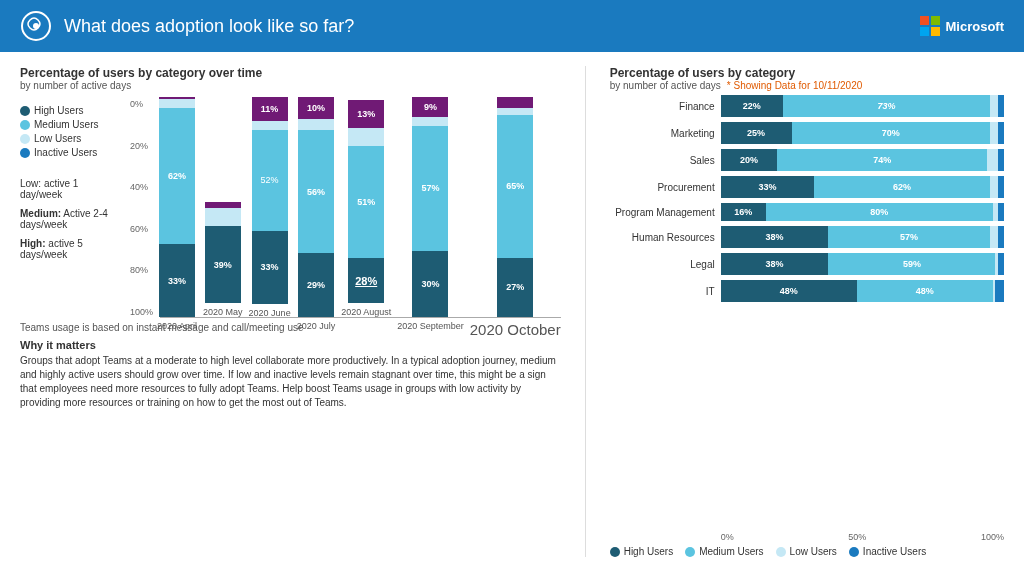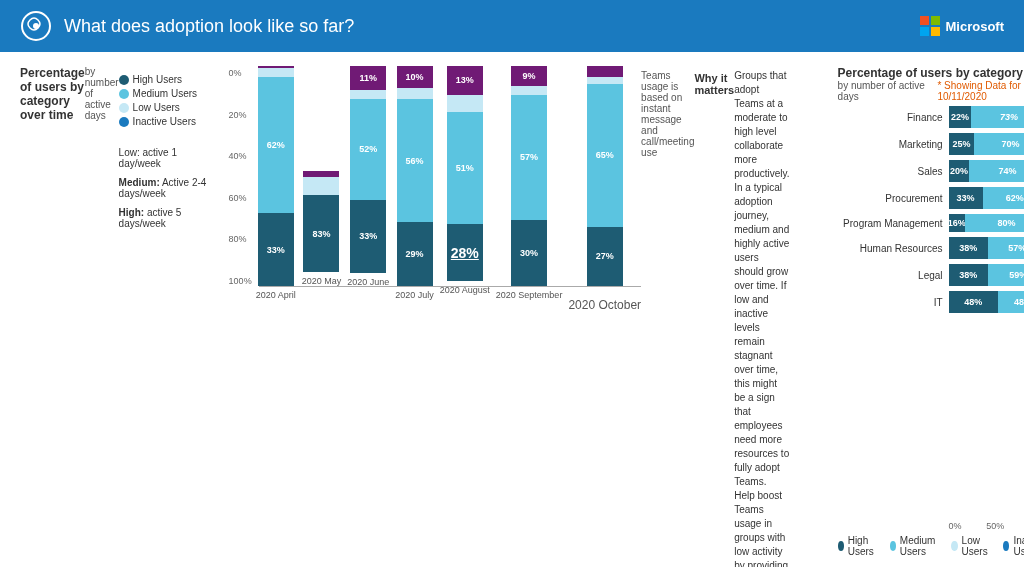--- a/index.html
+++ b/index.html
@@ -23,21 +23,21 @@
     .ms-cell-1 { background: #f25022; }
     .ms-cell-2 { background: #7fba00; }
     .ms-cell-3 { background: #00a4ef; }
     .ms-cell-4 { background: #ffb900; }
     .ms-text { color: #fff; font-size: 13px; font-weight: 600; }
 
     
     .main { display: flex; padding: 14px 20px 10px 20px; gap: 20px; height: calc(567px - 52px); }
 
     
-    .left-panel { flex: 1; display: flex; flex-direction: row; }
+    .left-panel { flex: 1; display: flex; flex-direction: column; }
     .right-panel { flex: 1; display: flex; flex-direction: column; }
 
     .panel-title { font-size: 12px; font-weight: 700; color: #333; }
     .panel-subtitle { font-size: 10px; color: #555; margin-bottom: 6px; }
 
     
     .legend { display: flex; flex-wrap: wrap; gap: 8px; margin: 6px 0 4px 0; }
     .legend-item { display: flex; align-items: center; gap: 4px; font-size: 10px; color: #333; }
     .legend-dot { width: 10px; height: 10px; border-radius: 50%; }
     .y-axis { display: flex; flex-direction: column-reverse; justify-content: space-between; padding-right: 4px; font-size: 9px; color: #666; height: 220px; padding-top: 2px; }
@@ -151,47 +151,47 @@
                 <div class="bar-stack" style="width: 36px; height: 220px; display: flex; flex-direction: column-reverse; position: relative;">
                   <div class="bar-seg high" style="height: 72.6px; width: 100%; display: flex; align-items: center; justify-content: center; font-size: 9px; font-weight: 600; color: rgb(255, 255, 255);">33%</div>
                   <div class="bar-seg medium" style="height: 136.4px; width: 100%; display: flex; align-items: center; justify-content: center; font-size: 9px; font-weight: 600; color: rgb(255, 255, 255);">62%</div>
                   <div class="bar-seg low" style="height: 8.8px; width: 100%; display: flex; align-items: center; justify-content: center; font-size: 9px; font-weight: 600; color: rgb(51, 51, 51);"></div>
                   <div class="bar-seg inactive" style="height: 2.2px; width: 100%; display: flex; align-items: center; justify-content: center; font-size: 9px; font-weight: 600; color: rgb(255, 255, 255);"></div>
                 </div>
                 <div class="bar-label" style="font-size: 9px; color: rgb(85, 85, 85); text-align: center; margin-top: 4px; white-space: nowrap;">2020 April</div>
               </div>
               <div class="bar-group">
                 <div class="bar-stack" style="width: 36px; height: 220px; display: flex; flex-direction: column-reverse; position: relative;">
-                  <div class="bar-seg high" style="height: 77px; width: 100%; display: flex; align-items: center; justify-content: center; font-size: 9px; font-weight: 600; color: rgb(255, 255, 255);">83%</div>
+                  <div class="bar-seg high" style="height: 77px; width: 100%; display: flex; align-items: center; justify-content: center; font-size: 9px; font-weight: 600; color: rgb(255, 255, 255);">39%</div>
                   <div class="bar-seg low" style="height: 17.6px; width: 100%; display: flex; align-items: center; justify-content: center; font-size: 9px; font-weight: 600; color: rgb(51, 51, 51);"></div>
                   <div class="bar-seg inactive" style="height: 6.6px; width: 100%; display: flex; align-items: center; justify-content: center; font-size: 9px; font-weight: 600; color: rgb(255, 255, 255);"></div>
                 </div>
                 <div class="bar-label" style="font-size: 9px; color: rgb(85, 85, 85); text-align: center; margin-top: 4px; white-space: nowrap;">2020 May</div>
               </div>
               <div class="bar-group">
                 <div class="bar-stack" style="width: 36px; height: 220px; display: flex; flex-direction: column-reverse; position: relative;">
                   <div class="bar-seg high" style="height: 72.6px; width: 100%; display: flex; align-items: center; justify-content: center; font-size: 9px; font-weight: 600; color: rgb(255, 255, 255);">33%</div>
-                  <div class="bar-seg medium" style="height: 101px; width: 100%; display: flex; align-items: center; justify-content: center; font-size: 9px; font-weight: 700; color: rgb(255, 255, 255);">52%</div>
+                  <div class="bar-seg medium" style="height: 101px; width: 100%; display: flex; align-items: center; justify-content: center; font-size: 9px; font-weight: 400; color: rgb(255, 255, 255);">52%</div>
                   <div class="bar-seg low" style="height: 8.8px; width: 100%; display: flex; align-items: center; justify-content: center; font-size: 9px; font-weight: 600; color: rgb(51, 51, 51);"></div>
                   <div class="bar-seg inactive" style="height: 24.2px; width: 100%; display: flex; align-items: center; justify-content: center; font-size: 9px; font-weight: 600; color: rgb(255, 255, 255);">11%</div>
                 </div>
                 <div class="bar-label" style="font-size: 9px; color: rgb(85, 85, 85); text-align: center; margin-top: 4px; white-space: nowrap;">2020 June</div>
               </div>
               <div class="bar-group">
                 <div class="bar-stack" style="width: 36px; height: 220px; display: flex; flex-direction: column-reverse; position: relative;">
                   <div class="bar-seg high" style="height: 63.8px; width: 100%; display: flex; align-items: center; justify-content: center; font-size: 9px; font-weight: 600; color: rgb(255, 255, 255);">29%</div>
                   <div class="bar-seg medium" style="height: 123.2px; width: 100%; display: flex; align-items: center; justify-content: center; font-size: 9px; font-weight: 600; color: rgb(255, 255, 255);">56%</div>
                   <div class="bar-seg low" style="height: 11px; width: 100%; display: flex; align-items: center; justify-content: center; font-size: 9px; font-weight: 600; color: rgb(51, 51, 51);"></div>
                   <div class="bar-seg inactive" style="height: 22px; width: 100%; display: flex; align-items: center; justify-content: center; font-size: 9px; font-weight: 600; color: rgb(255, 255, 255);">10%</div>
                 </div>
                 <div class="bar-label" style="font-size: 9px; color: rgb(85, 85, 85); text-align: center; margin-top: 4px; white-space: nowrap;">2020 July</div>
               </div>
               <div class="bar-group">
                 <div class="bar-stack" style="width: 36px; height: 220px; display: flex; flex-direction: column-reverse; position: relative;">
-                  <div class="bar-seg high" style="height: 57px; width: 100%; display: flex; align-items: center; justify-content: center; font-size: 14px; font-weight: 600; color: rgb(255, 255, 255); text-decoration: underline;">28%</div>
+                  <div class="bar-seg high" style="height: 45px; width: 100%; display: flex; align-items: center; justify-content: center; font-size: 11px; font-weight: 600; color: rgb(255, 255, 255); text-decoration: underline;">28%</div>
                   <div class="bar-seg medium" style="height: 112.2px; width: 100%; display: flex; align-items: center; justify-content: center; font-size: 9px; font-weight: 600; color: rgb(255, 255, 255);">51%</div>
                   <div class="bar-seg low" style="height: 17.6px; width: 100%; display: flex; align-items: center; justify-content: center; font-size: 9px; font-weight: 600; color: rgb(51, 51, 51);"></div>
                   <div class="bar-seg inactive" style="height: 28.6px; width: 100%; display: flex; align-items: center; justify-content: center; font-size: 9px; font-weight: 600; color: rgb(255, 255, 255);">13%</div>
                 </div>
                 <div class="bar-label" style="font-size: 9px; color: rgb(85, 85, 85); text-align: center; margin-top: 4px; white-space: nowrap;">2020 August</div>
               </div>
               <div class="bar-group">
                 <div class="bar-stack" style="width: 36px; height: 220px; display: flex; flex-direction: column-reverse; position: relative;">
                   <div class="bar-seg high" style="height: 66px; width: 100%; display: flex; align-items: center; justify-content: center; font-size: 9px; font-weight: 600; color: rgb(255, 255, 255);">30%</div>
                   <div class="bar-seg medium" style="height: 125.4px; width: 100%; display: flex; align-items: center; justify-content: center; font-size: 9px; font-weight: 600; color: rgb(255, 255, 255);">57%</div>
@@ -200,21 +200,21 @@
                 </div>
                 <div class="bar-label" style="font-size: 9px; color: rgb(85, 85, 85); text-align: center; margin-top: 4px; white-space: nowrap;">2020 September</div>
               </div>
               <div class="bar-group">
                 <div class="bar-stack" style="width: 36px; height: 220px; display: flex; flex-direction: column-reverse; position: relative;">
                   <div class="bar-seg high" style="height: 59.4px; width: 100%; display: flex; align-items: center; justify-content: center; font-size: 9px; font-weight: 600; color: rgb(255, 255, 255);">27%</div>
                   <div class="bar-seg medium" style="height: 143px; width: 100%; display: flex; align-items: center; justify-content: center; font-size: 9px; font-weight: 600; color: rgb(255, 255, 255);">65%</div>
                   <div class="bar-seg low" style="height: 6.6px; width: 100%; display: flex; align-items: center; justify-content: center; font-size: 9px; font-weight: 600; color: rgb(51, 51, 51);"></div>
                   <div class="bar-seg inactive" style="height: 11px; width: 100%; display: flex; align-items: center; justify-content: center; font-size: 9px; font-weight: 600; color: rgb(255, 255, 255);"></div>
                 </div>
-                <div class="bar-label" style="font-size: 12px; color: rgb(85, 85, 85); text-align: left; margin-top: 12px; white-space: nowrap;">2020 October</div>
+                <div class="bar-label" style="font-size: 15px; color: rgb(85, 85, 85); text-align: left; margin-top: 4px; white-space: nowrap;">2020 October</div>
               </div>
             </div>
         </div>
         <div style="border-top:1px solid #aaa; margin-left:30px;"></div>
       </div>
     </div>
 
     <div class="footer-text" style="margin-top:4px;">Teams usage is based on instant message and call/meeting use</div>
     <div class="why-matters">Why it matters</div>
     <div class="body-text">Groups that adopt Teams at a moderate to high level collaborate more productively. In a typical adoption journey, medium and highly active users should grow over time. If low and inactive levels remain stagnant over time, this might be a sign that employees need more resources to fully adopt Teams. Help boost Teams usage in groups with low activity by providing more resources or training on how to get the most out of Teams.</div>

